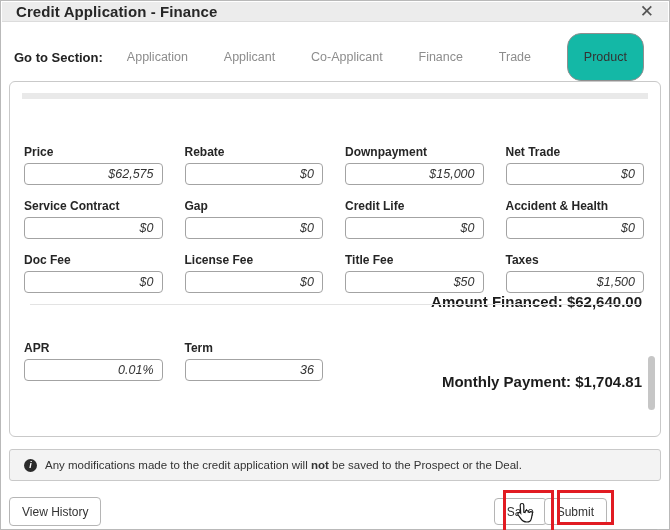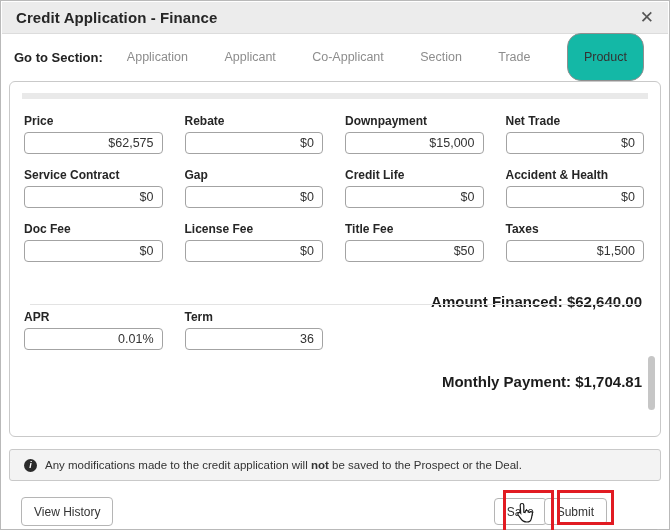--- a/index.html
+++ b/index.html
@@ -5,21 +5,21 @@
   * { margin:0; padding:0; box-sizing:border-box; }
   html,body { width:670px; height:530px; }
   body {
     font-family:"Liberation Sans", sans-serif;
     background:#fff; color:#2b2b2b; overflow:hidden; position:relative;
   }
   .dialog { position:absolute; inset:0; background:#fff; border:1px solid #b9b9b9; }
 
   
   .titlebar {
-    position:absolute; left:1px; right:1px; top:1px; height:32px;
+    position:absolute; left:1px; right:1px; top:1px; height:20px;
     background:#ececec; border-bottom:1px solid #dcdcdc;
     display:flex; align-items:center; padding:0 14px;
   }
   .titlebar h1 { font-size:15px; font-weight:bold; color:#262626; letter-spacing:.1px; }
   .close-x { margin-left:auto; font-size:17px; color:#555; cursor:pointer; line-height:1; }
 
   
   .sectionnav {
     position:absolute; left:1px; right:1px; top:33px; height:46px; background:#fff;
     display:flex; align-items:center; padding:0 12px;
@@ -32,25 +32,26 @@
   }
 
   
   .panel {
     position:absolute; left:8px; right:8px; top:80px; height:356px;
     background:#fff; border:1px solid #c9c9c9; border-radius:6px;
   }
   .topstrip { position:absolute; left:12px; right:12px; top:11px; height:6px; background:#e9e9e9; }
   .field-row { position:absolute; left:14px; right:16px; display:grid; grid-template-columns:repeat(4,1fr); column-gap:22px; }
   .row1 { top:32px; } .row2 { top:86px; } .row3 { top:140px; } .row4 { top:228px; }
-  .fcell label { display:block; font-size:12px; font-weight:600; color:#262626; margin-bottom:4px; }
+  .fcell label { display:block; font-size:12px; font-weight:600; color:#262626; margin-bottom:4px;margin-top:31px; }
   .fcell input {
     width:100%; height:22px; border:1px solid #a3a3a3; border-radius:4px; background:#fff;
     text-align:right; padding:0 8px; font-size:12.5px; color:#333;
     font-family:"Liberation Sans", sans-serif;
+    font-style:italic;
   }
   .total {
     position:absolute; right:18px; font-size:15px; font-weight:bold; color:#1c1c1c;margin-top:15px;
   }
   .amount-financed { top:196px; }
   .monthly-payment { top:276px; }
   .divider { position:absolute; left:20px; right:20px; top:222px; height:1px; background:#e3e3e3; }
   .scroll-thumb {
     position:absolute; right:5px; top:274px; width:7px; height:54px;
     background:#c6c6c6; border-radius:4px;
@@ -68,21 +69,21 @@
     display:inline-flex; align-items:center; justify-content:center; margin-right:8px; flex:0 0 auto;
   }
   .banner b { font-weight:bold; }
 
   
   .btn {
     position:absolute; top:497px; height:27px; background:#fff; border:1px solid #b5b5b5;
     border-radius:4px; font-size:12px; color:#333; padding:0 12px;
     font-family:"Liberation Sans", sans-serif; cursor:pointer;
   }
-  .view-history { left:8px; top:496px; height:29px;margin-left:12px; }
+  .view-history { left:8px; top:496px; height:29px; }
   .save-btn   { right:122px; }
   .submit-btn { right:62px; }
   .cancel-btn { right:8px;margin-top:31px; }
   .stamps { position:absolute; left:96px; top:498px; font-size:10.5px; color:#4a4a4a; line-height:14px; }
 
   
   .anno { position:absolute; border:3px solid #e11b22; background:transparent; pointer-events:none; }
   .anno-save   { left:502px; top:489px; width:51px; height:41px; border-bottom:none; }
   .anno-submit { left:556px; top:489px; width:57px; height:35px; }
   .cursor-hand { position:absolute; left:514px; top:501px; width:20px; height:24px; pointer-events:none; }
@@ -96,21 +97,21 @@
     <h1>Credit Application - Finance</h1>
     <span class="close-x">✕</span>
   </div>
 
   <div class="sectionnav">
     <span class="navlabel">Go to Section:</span>
     <div class="navitems">
       <span class="navitem">Application</span>
       <span class="navitem">Applicant</span>
       <span class="navitem">Co-Applicant</span>
-      <span class="navitem">Section</span>
+      <span class="navitem">Finance</span>
       <span class="navitem">Trade</span>
       <span class="navitem active">Product</span>
     </div>
   </div>
 
   <div class="panel">
     <div class="topstrip"></div>
 
     <div class="field-row row1">
       <div class="fcell">

